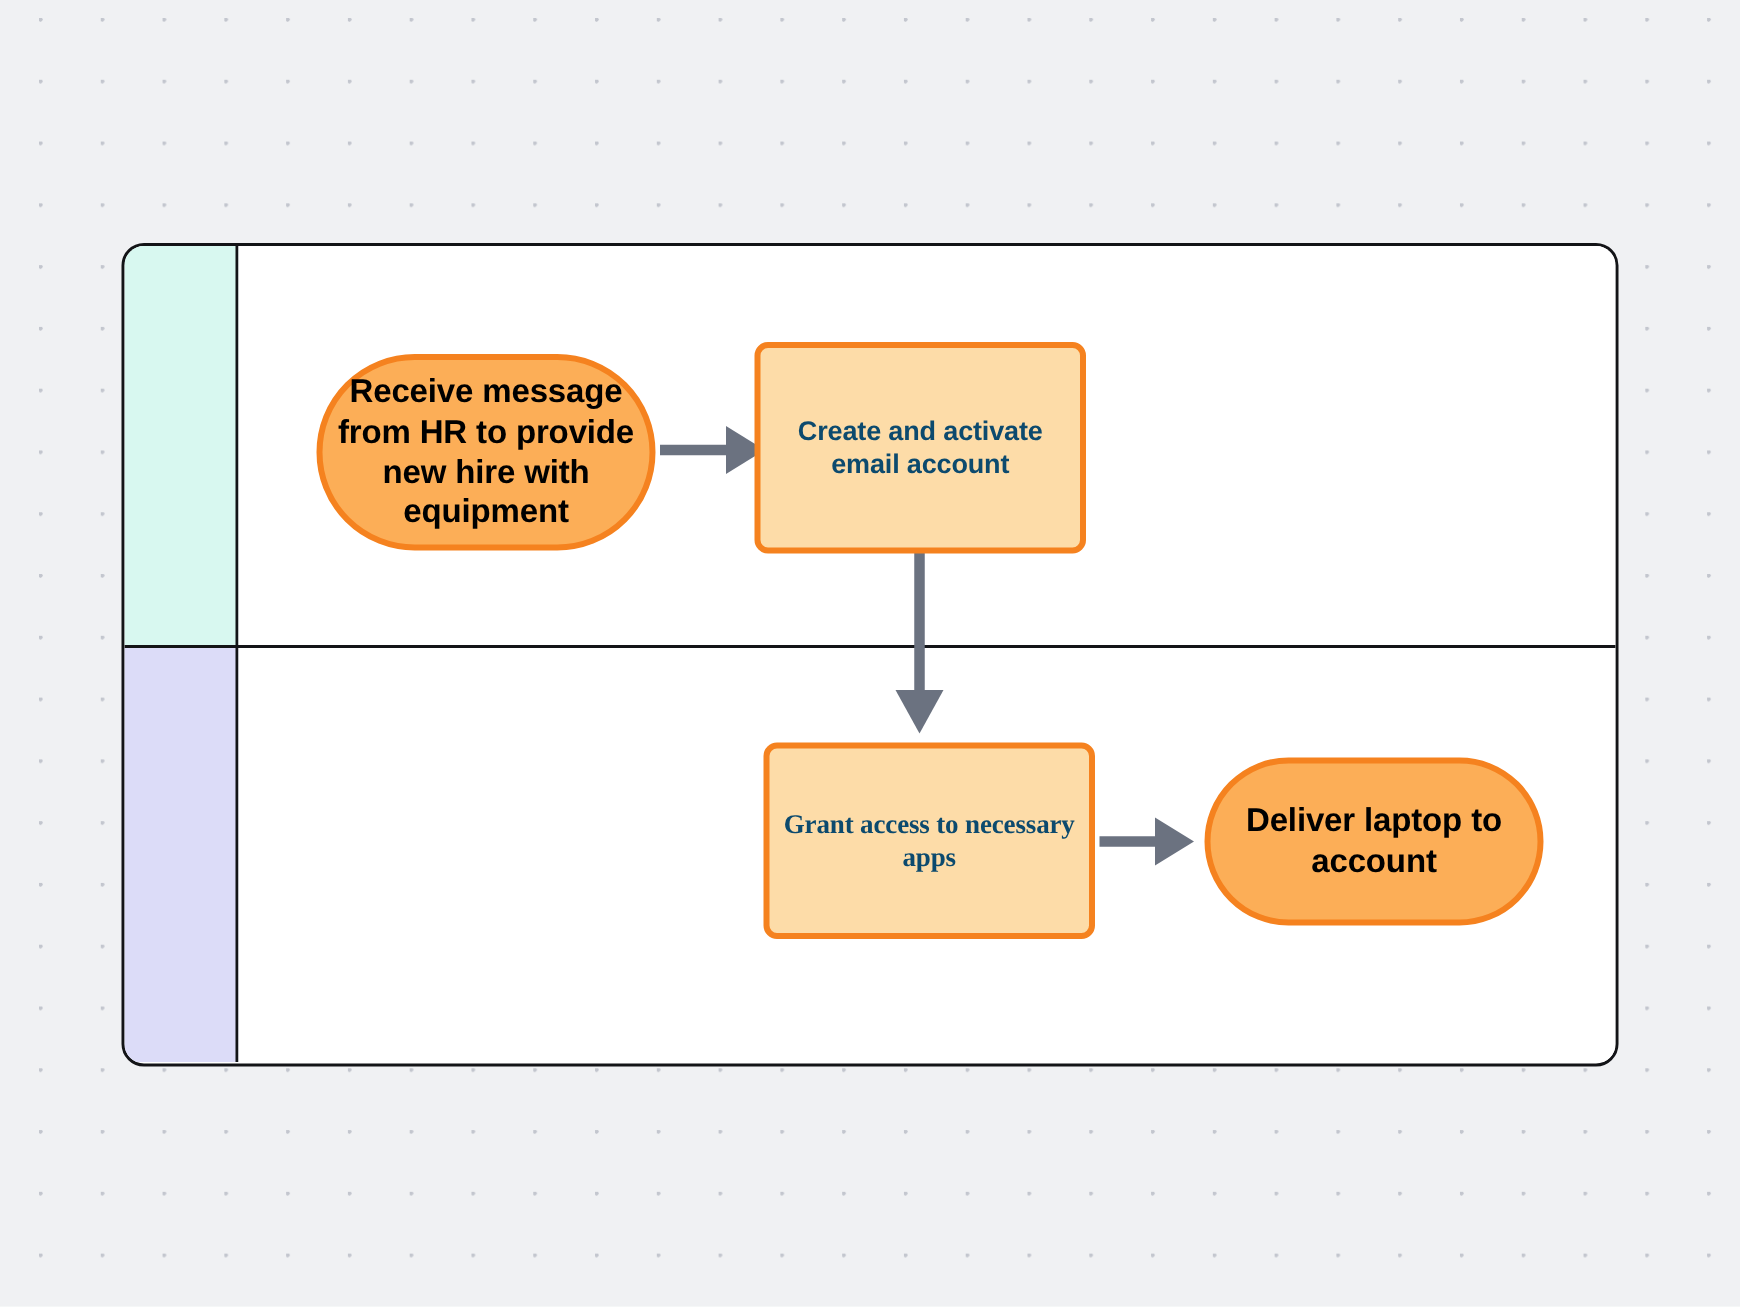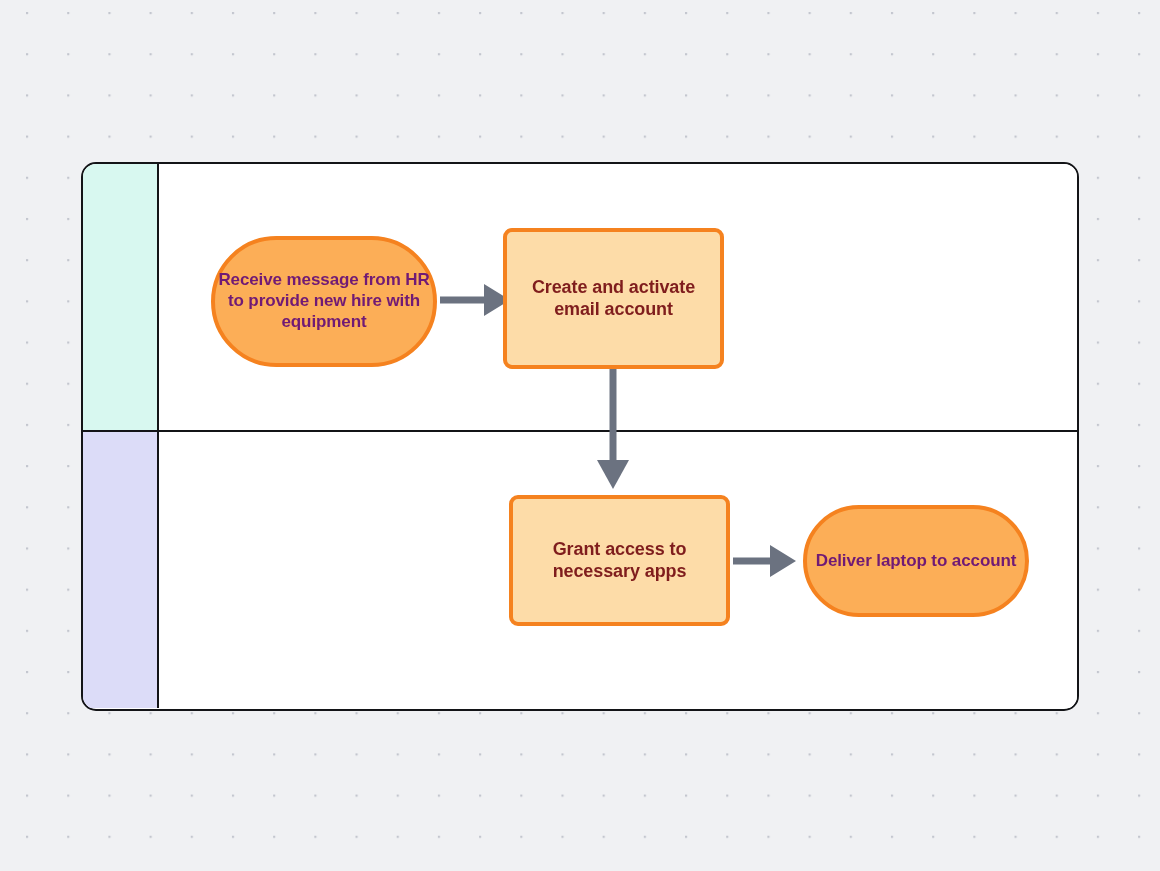--- a/index.html
+++ b/index.html
@@ -91,37 +91,37 @@
     text-align: center;
     box-sizing: border-box;
     font-weight: bold;
     line-height: 1.22;
     letter-spacing: -0.1px;
   }
 
   .node-terminal {
     background: #FCAE57;
     border: 4px solid #F5821F;
-    color: #701a75;
+    color: #000000;
     border-radius: 999px;
-    font-size: 17px;
+    font-size: 22px;
   }
 
   .node-process {
     background: #FDDCA8;
     border: 4px solid #F5821F;
-    color: #7f1d1d;
+    color: #0c4a6e;
     border-radius: 9px;
     font-size: 18px;
   }
 
   
   #node-receive   { left: 211px; top: 236px; width: 226px; height: 131px; }
   #node-create    { left: 503px; top: 228px; width: 221px; height: 141px; }
-  #node-grant     { left: 509px; top: 495px; width: 221px; height: 131px; }
+  #node-grant     { left: 509px; top: 495px; width: 221px; height: 131px; font-family: Liberation Serif, serif; }
   #node-deliver   { left: 803px; top: 505px; width: 226px; height: 112px; }
 
   
   .connector-layer {
     position: absolute;
     inset: 0;
     pointer-events: none;
   }
 
   

